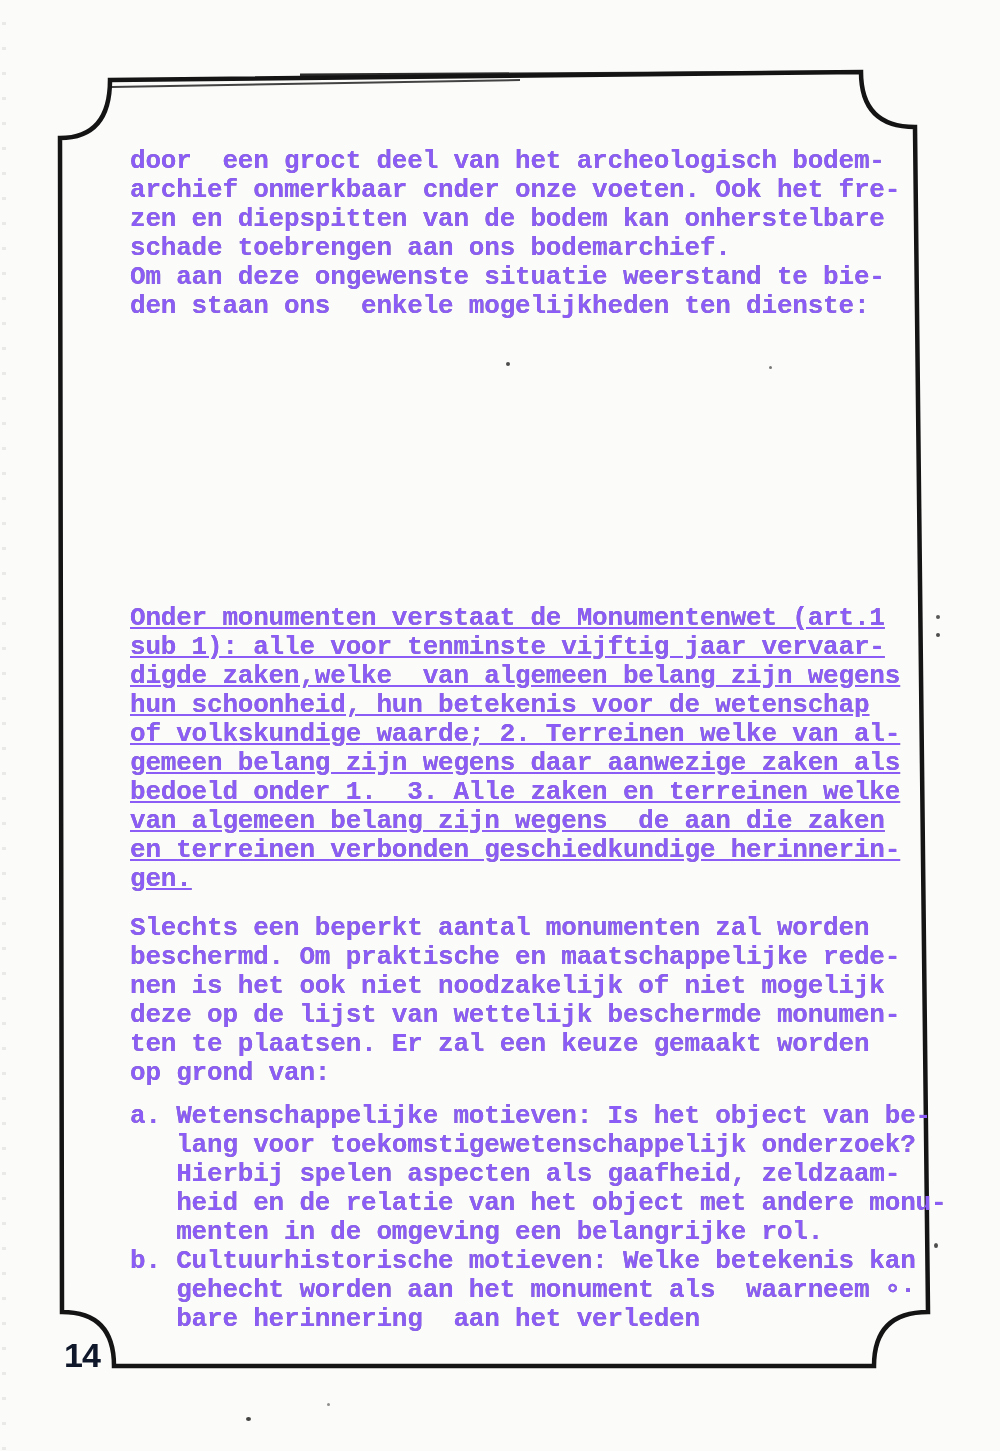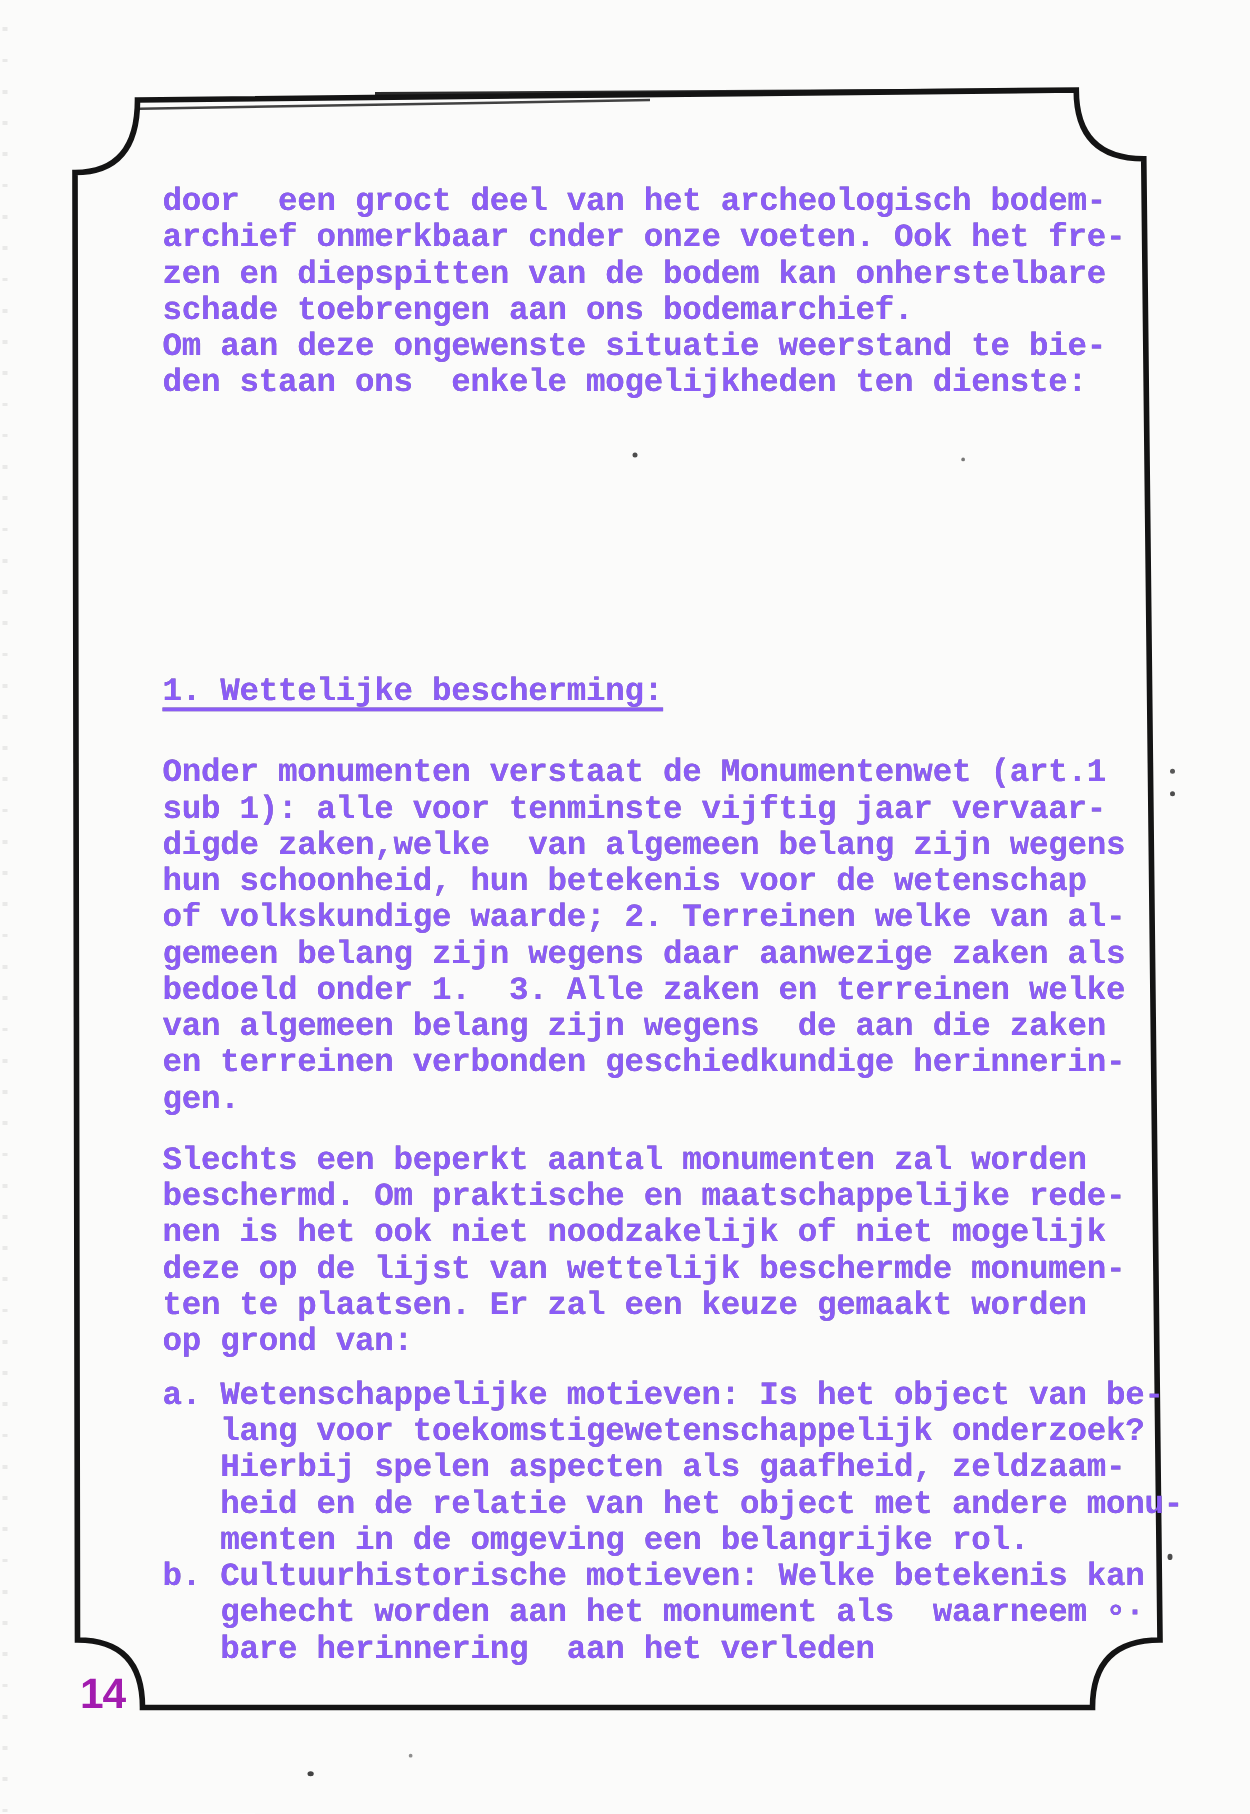--- a/index.html
+++ b/index.html
@@ -40,31 +40,31 @@
     text-shadow: 0 0 0.5px rgba(20,20,20,0.55);
   }
   .intro     { left: 130px; top: 147px; }
   .options   { left: 130px; top: 339px; line-height: 30px; }
   .heading   {
     left: 130px; top: 539px;
     text-decoration: underline;
     text-decoration-thickness: 3px;
     text-underline-offset: 6px;
   }
-  .law       { left: 130px; top: 604px; }
+  .law       { left: 130px; top: 604px; text-decoration: underline; }
   .selection { left: 130px; top: 914px; line-height: 28.5px; }
   .criteria  { left: 130px; top: 1102px; }
   .pagenum {
     position: absolute;
     left: 64px; top: 1336px;
     font-family: "Liberation Sans", sans-serif;
     font-weight: 700;
     font-size: 34px;
     letter-spacing: -1px;
-    color: #a21caf;
+    color: #0f172a;
   }
   .speck {
     position: absolute;
     background: #222;
     border-radius: 50%;
   }
   .s1 { left: 936px; top: 615px; width: 4px; height: 4px; opacity: .75; }
   .s2 { left: 936px; top: 633px; width: 4px; height: 4px; opacity: .8; }
   .s3 { left: 934px; top: 1243px; width: 4px; height: 5px; opacity: .8; }
   .s4 { left: 246px; top: 1417px; width: 5px; height: 4px; opacity: .85; }
@@ -86,21 +86,20 @@
   </svg>
 
   <pre class="txt intro">door  een groct deel van het archeologisch bodem-
 archief onmerkbaar cnder onze voeten. Ook het fre-
 zen en diepspitten van de bodem kan onherstelbare
 schade toebrengen aan ons bodemarchief.
 Om aan deze ongewenste situatie weerstand te bie-
 den staan ons  enkele mogelijkheden ten dienste:</pre>
 
 
-  <pre class="txt heading">1. Wettelijke bescherming:</pre>
 
   <pre class="txt law">Onder monumenten verstaat de Monumentenwet (art.1
 sub 1): alle voor tenminste vijftig jaar vervaar-
 digde zaken,welke  van algemeen belang zijn wegens
 hun schoonheid, hun betekenis voor de wetenschap
 of volkskundige waarde; 2. Terreinen welke van al-
 gemeen belang zijn wegens daar aanwezige zaken als
 bedoeld onder 1.  3. Alle zaken en terreinen welke
 van algemeen belang zijn wegens  de aan die zaken
 en terreinen verbonden geschiedkundige herinnerin-

